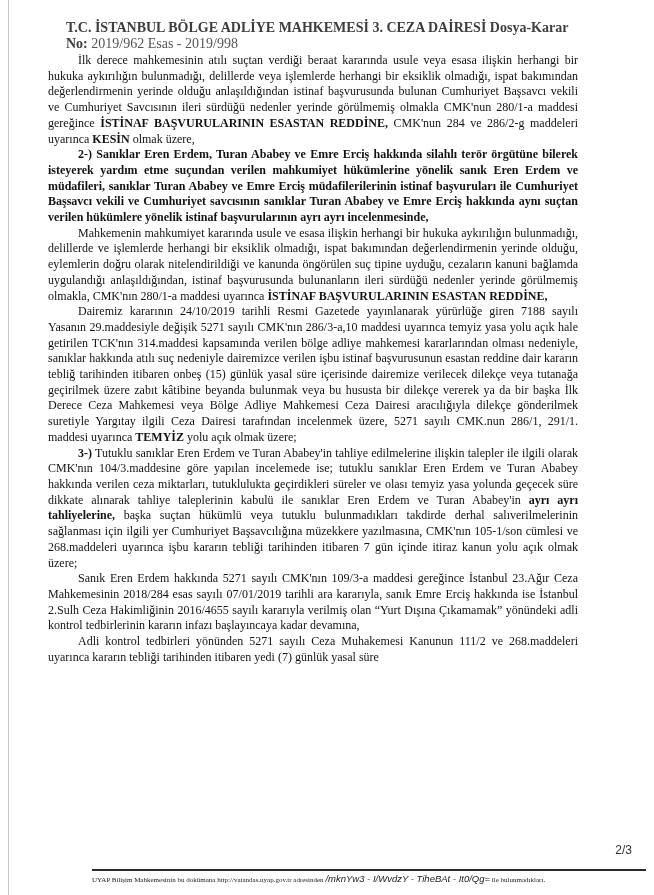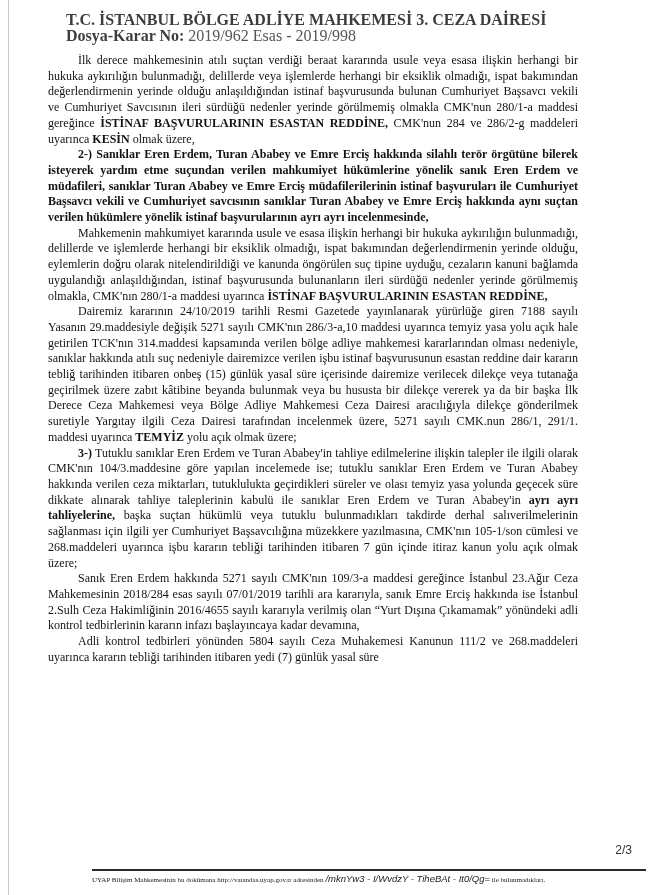--- a/index.html
+++ b/index.html
@@ -18,23 +18,23 @@
     position: absolute;
     left: 8px;
     top: 0;
     height: 895px;
     width: 1px;
     background: #c8c8c8;
   }
   .doc-header {
     position: absolute;
     left: 66px;
-    top: 12px;
+    top: 20px;
     width: 515px;
-    font-size: 16px;
+    font-size: 14px;
     line-height: 15.5px;
     color: #3d3d3d;
   }
   .doc-header .court { font-weight: 700; }
   .doc-header .caseno { font-weight: 400; color: #555; }
   .doc-body {
     position: absolute;
     left: 48px;
     top: 53px;
     width: 530px;
@@ -90,21 +90,21 @@
   <span class="caseno">2019/962 Esas - 2019/998</span>
 </div>
 
 <div class="doc-body">
     <p class="para"><span>İlk derece mahkemesinin atılı suçtan verdiği beraat kararında usule veya esasa ilişkin herhangi bir hukuka aykırılığın bulunmadığı, delillerde veya işlemlerde herhangi bir eksiklik olmadığı, ispat bakımından değerlendirmenin yerinde olduğu anlaşıldığından istinaf başvurusunda bulunan Cumhuriyet Başsavcı vekili ve Cumhuriyet Savcısının ileri sürdüğü nedenler yerinde görülmemiş olmakla CMK'nun 280/1-a maddesi gereğince </span><span class="b">İSTİNAF BAŞVURULARININ ESASTAN REDDİNE,</span><span> CMK'nun 284 ve 286/2-g maddeleri uyarınca </span><span class="b">KESİN</span><span> olmak üzere,</span></p>
     <p class="para"><span class="b">2-) Sanıklar Eren Erdem, Turan Ababey ve Emre Erciş hakkında silahlı terör örgütüne bilerek isteyerek yardım etme suçundan verilen mahkumiyet hükümlerine yönelik sanık Eren Erdem ve müdafileri, sanıklar Turan Ababey ve Emre Erciş müdafilerilerinin istinaf başvuruları ile Cumhuriyet Başsavcı vekili ve Cumhuriyet savcısının sanıklar Turan Ababey ve Emre Erciş hakkında aynı suçtan verilen hükümlere yönelik istinaf başvurularının ayrı ayrı incelenmesinde,</span></p>
     <p class="para"><span>Mahkemenin mahkumiyet kararında usule ve esasa ilişkin herhangi bir hukuka aykırılığın bulunmadığı, delillerde ve işlemlerde herhangi bir eksiklik olmadığı, ispat bakımından değerlendirmenin yerinde olduğu, eylemlerin doğru olarak nitelendirildiği ve kanunda öngörülen suç tipine uyduğu, cezaların kanuni bağlamda uygulandığı anlaşıldığından, istinaf başvurusunda bulunanların ileri sürdüğü nedenler yerinde görülmemiş olmakla, CMK'nın 280/1-a maddesi uyarınca </span><span class="b">İSTİNAF BAŞVURULARININ ESASTAN REDDİNE,</span></p>
     <p class="para"><span>Dairemiz kararının 24/10/2019 tarihli Resmi Gazetede yayınlanarak yürürlüğe giren 7188 sayılı Yasanın 29.maddesiyle değişik 5271 sayılı CMK'nın 286/3-a,10 maddesi uyarınca temyiz yasa yolu açık hale getirilen TCK'nın 314.maddesi kapsamında verilen bölge adliye mahkemesi kararlarından olması nedeniyle, sanıklar hakkında atılı suç nedeniyle dairemizce verilen işbu istinaf başvurusunun esastan reddine dair kararın tebliğ tarihinden itibaren onbeş (15) günlük yasal süre içerisinde dairemize verilecek dilekçe veya tutanağa geçirilmek üzere zabıt kâtibine beyanda bulunmak veya bu hususta bir dilekçe vererek ya da bir başka İlk Derece Ceza Mahkemesi veya Bölge Adliye Mahkemesi Ceza Dairesi aracılığıyla dilekçe gönderilmek suretiyle Yargıtay ilgili Ceza Dairesi tarafından incelenmek üzere, 5271 sayılı CMK.nun 286/1, 291/1. maddesi uyarınca </span><span class="b">TEMYİZ</span><span> yolu açık olmak üzere;</span></p>
     <p class="para"><span class="b">3-)</span><span> Tutuklu sanıklar Eren Erdem ve Turan Ababey'in tahliye edilmelerine ilişkin talepler ile ilgili olarak CMK'nın 104/3.maddesine göre yapılan incelemede ise; tutuklu sanıklar Eren Erdem ve Turan Ababey hakkında verilen ceza miktarları, tutuklulukta geçirdikleri süreler ve olası temyiz yasa yolunda geçecek süre dikkate alınarak tahliye taleplerinin kabulü ile sanıklar Eren Erdem ve Turan Ababey'in </span><span class="b">ayrı ayrı tahliyelerine,</span><span> başka suçtan hükümlü veya tutuklu bulunmadıkları takdirde derhal salıverilmelerinin sağlanması için ilgili yer Cumhuriyet Başsavcılığına müzekkere yazılmasına, CMK'nın 105-1/son cümlesi ve 268.maddeleri uyarınca işbu kararın tebliği tarihinden itibaren 7 gün içinde itiraz kanun yolu açık olmak üzere;</span></p>
     <p class="para"><span>Sanık Eren Erdem hakkında 5271 sayılı CMK'nın 109/3-a maddesi gereğince İstanbul 23.Ağır Ceza Mahkemesinin 2018/284 esas sayılı 07/01/2019 tarihli ara kararıyla, sanık Emre Erciş hakkında ise İstanbul 2.Sulh Ceza Hakimliğinin 2016/4655 sayılı kararıyla verilmiş olan “Yurt Dışına Çıkamamak” yönündeki adli kontrol tedbirlerinin kararın infazı başlayıncaya kadar devamına,</span></p>
-    <p class="para"><span>Adli kontrol tedbirleri yönünden 5804 sayılı Ceza Muhakemesi Kanunun 111/2 ve 268.maddeleri uyarınca kararın tebliği tarihinden itibaren yedi (7) günlük yasal süre</span></p>
+    <p class="para"><span>Adli kontrol tedbirleri yönünden 5271 sayılı Ceza Muhakemesi Kanunun 111/2 ve 268.maddeleri uyarınca kararın tebliği tarihinden itibaren yedi (7) günlük yasal süre</span></p>
   </div>
 
 <div class="page-number">2/3</div>
 
 <div class="footer-rule"></div>
 
 <div class="footer-note">
   <span>UYAP Bilişim Mahkemesinin bu dokümana http://vatandas.uyap.gov.tr adresinden </span><span class="code">/mknYw3 - I/WvdzY - TiheBAt - It0/Qg=</span><span> ile bulunmadıkları.</span>
 </div>
 

